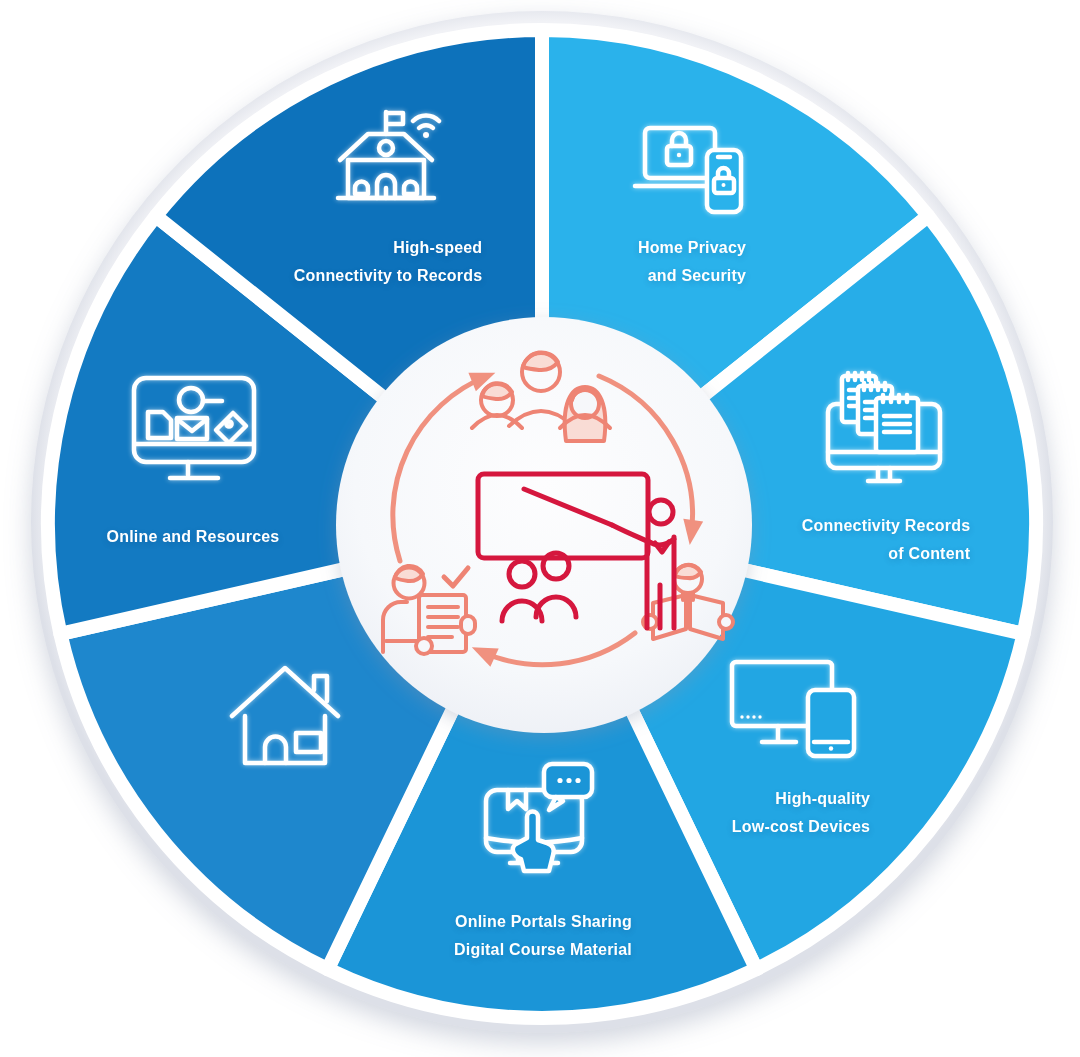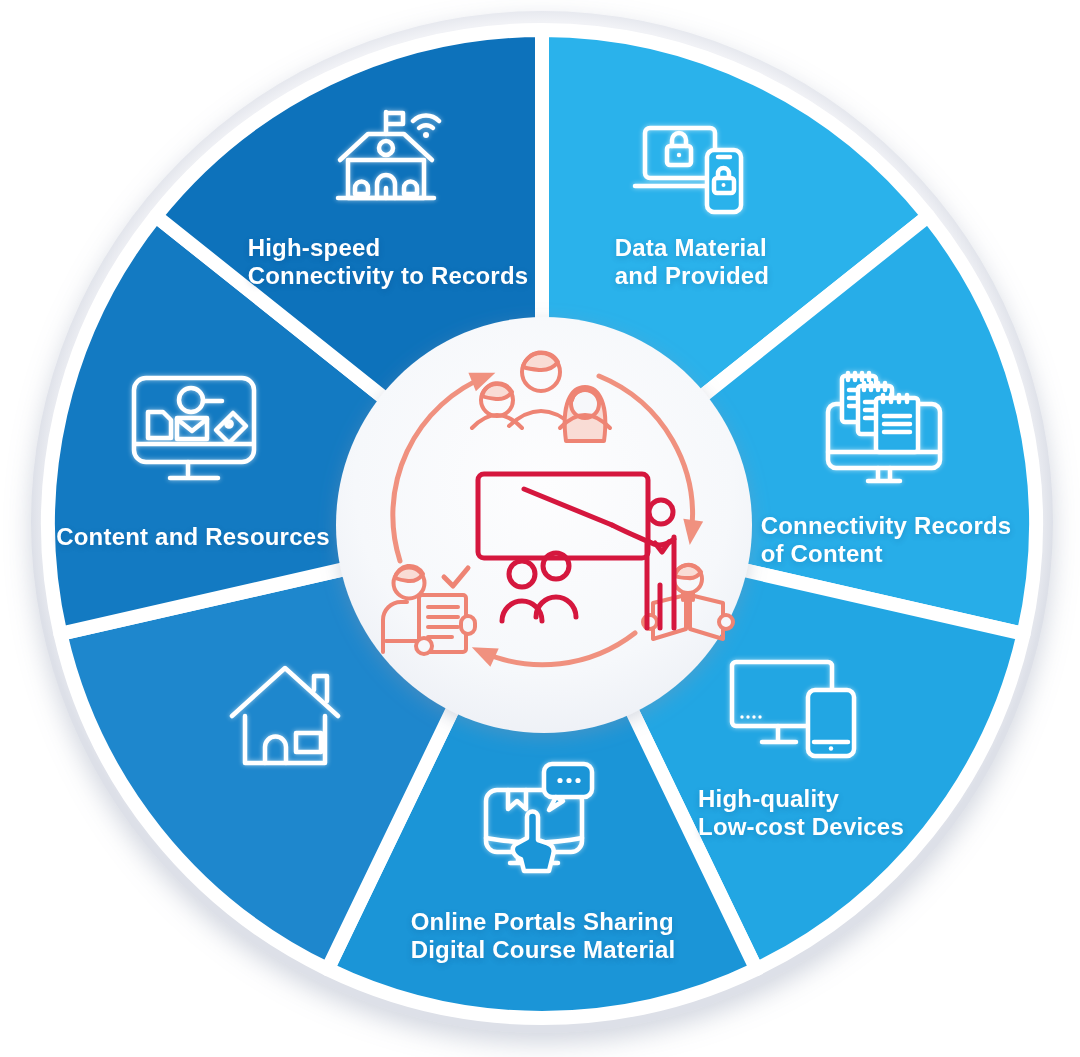--- a/index.html
+++ b/index.html
@@ -5,22 +5,22 @@
   html,body{margin:0;padding:0;background:#ffffff;}
   .stage{position:relative;width:1080px;height:1057px;background:#ffffff;overflow:hidden;
          font-family:"Liberation Sans",sans-serif;}
   .stage svg{position:absolute;left:0;top:0;}
   .wedge{stroke:#ffffff;stroke-width:14;stroke-linejoin:round;}
   .icon{fill:none;stroke-width:4.5;stroke-linecap:round;stroke-linejoin:round;
         filter:drop-shadow(0 0 2.5px rgba(255,255,255,0.55));}
   .fig{fill:none;stroke-width:4;stroke-linecap:round;stroke-linejoin:round;}
   .fig-main{fill:none;stroke-width:5;stroke-linecap:round;stroke-linejoin:round;}
   .arrows{fill:none;stroke-width:5;stroke-linecap:round;}
-  .seg-label{position:absolute;transform:translate(-50%,-50%);text-align:left;color:#ffffff;
-             font-weight:700;font-size:24px;line-height:28px;letter-spacing:.2px;white-space:nowrap;
+  .seg-label{position:absolute;transform:translate(-50%,-50%);text-align:right;color:#ffffff;
+             font-weight:700;font-size:16px;line-height:28px;letter-spacing:.2px;white-space:nowrap;
              text-shadow:0 2px 6px rgba(0,50,100,.20);}
   .seg-label span{display:block;}
 </style>
 </head>
 <body>
 
 <div class="stage">
 <svg width="1080" height="1057" viewBox="0 0 1080 1057">
   <defs>
     <radialGradient id="ringGrad" cx="50%" cy="49%" r="50%">
@@ -196,37 +196,37 @@
     <path d="M655,543 l7,9 7,-10"></path>
     <path d="M647,541 V628 M674,537 V628 M660,585 V628"></path>
     <circle cx="522" cy="574" r="13"></circle>
     <circle cx="556" cy="566" r="13"></circle>
     <path d="M502,621 a20,20 0 0 1 40,0"></path>
     <path d="M536,617 a20,20 0 0 1 40,0"></path>
   </g>
 </svg>
 
 <div class="seg-label" style="left:692px;top:262px">
-  <span>Data Material</span>
-  <span>and Provided</span>
+  <span>Home Privacy</span>
+  <span>and Security</span>
 </div>
 <div class="seg-label" style="left:886px;top:540px">
   <span>Connectivity Records</span>
   <span>of Content</span>
 </div>
 <div class="seg-label" style="left:543px;top:936px">
   <span>Online Portals Sharing</span>
   <span>Digital Course Material</span>
 </div>
 <div class="seg-label" style="left:801px;top:813px">
   <span>High-quality</span>
   <span>Low-cost Devices</span>
 </div>
 <div class="seg-label" style="left:283px;top:809px">
 </div>
 <div class="seg-label" style="left:193px;top:537px">
-  <span>Content and Resources</span>
+  <span>Online and Resources</span>
 </div>
 <div class="seg-label" style="left:388px;top:262px">
   <span>High-speed</span>
   <span>Connectivity to Records</span>
 </div>
 </div>
 
 </body></html>

